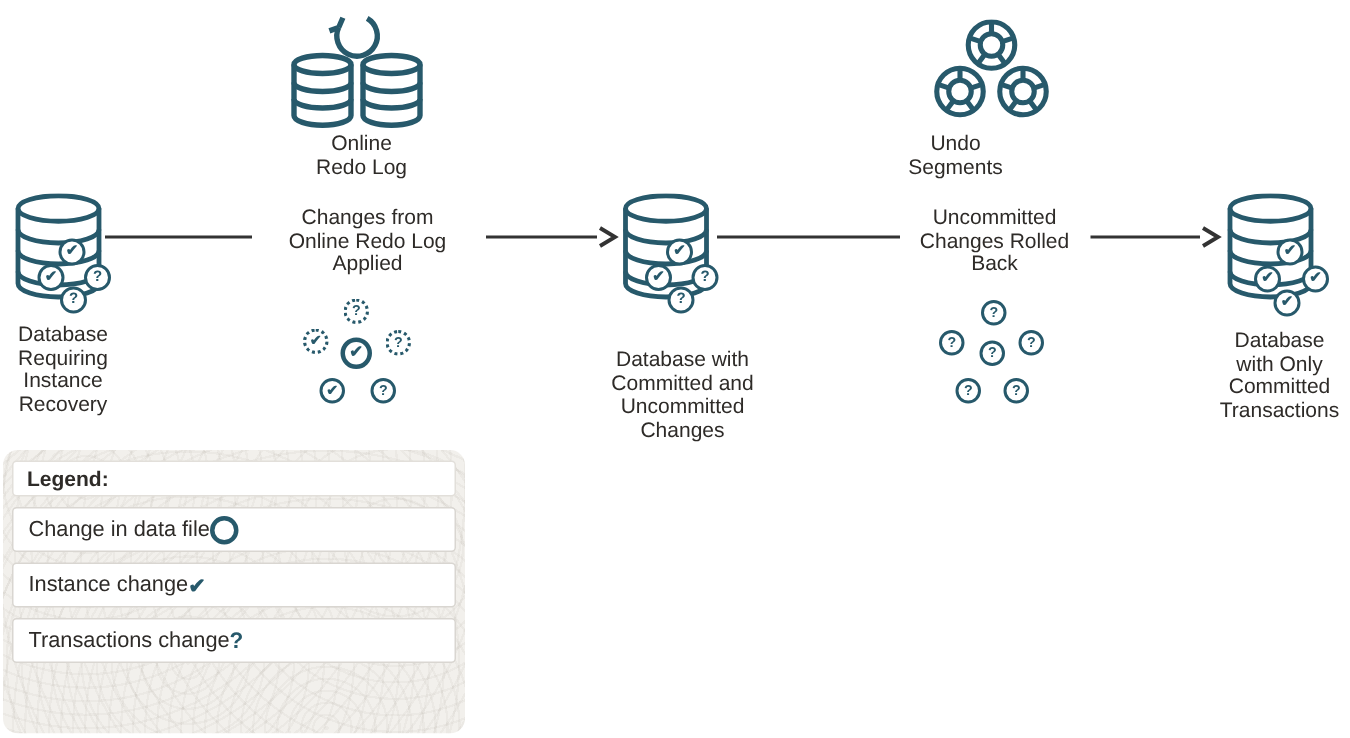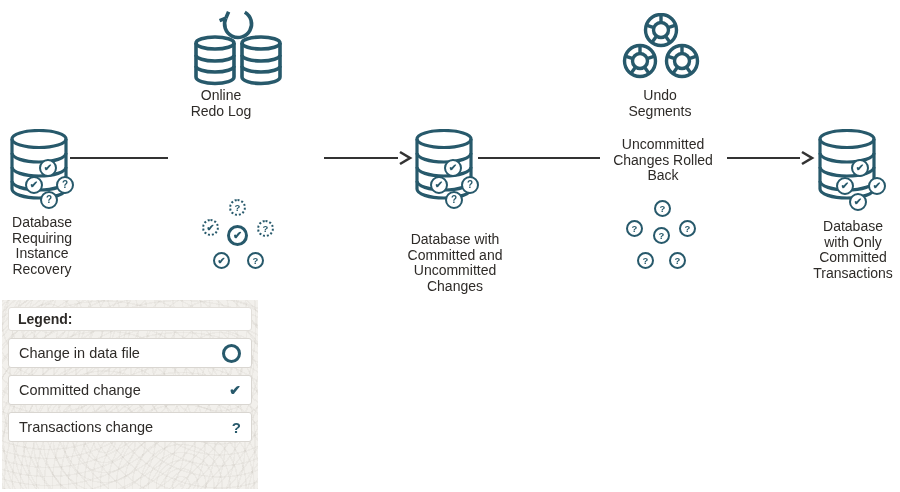--- a/index.html
+++ b/index.html
@@ -18,32 +18,32 @@
          border:2.5px solid var(--teal);border-radius:50%;background:#fff;
          display:flex;align-items:center;justify-content:center;
          font-size:10px;font-weight:bold;line-height:1;color:var(--teal);}
   .ccircle{position:absolute;width:17px;height:17px;box-sizing:border-box;border-radius:50%;
          background:#fff;display:flex;align-items:center;justify-content:center;
          font-size:9.5px;font-weight:bold;line-height:1;color:var(--teal);}
   .ccircle.solid{border:2.5px solid var(--teal);}
   .ccircle.dotted{border:2px dotted var(--teal);}
   .ccircle.big{width:21px;height:21px;border-width:3px;font-size:11px;}
   
-  .legend{position:absolute;left:2px;top:300px;width:256px;height:189px;box-sizing:border-box;
-          border-radius:0;padding:7px 6px;background-color:var(--legend-bg);
+  .legend{position:absolute;left:2px;top:300px;width:308px;height:189px;box-sizing:border-box;
+          border-radius:10px;padding:7px 6px;background-color:var(--legend-bg);
           background-image:
             repeating-radial-gradient(circle at 18% 12%, rgba(110,100,85,0.05) 0 1.5px, transparent 1.5px 9px),
             repeating-radial-gradient(circle at 85% 35%, rgba(110,100,85,0.05) 0 1.5px, transparent 1.5px 11px),
             repeating-radial-gradient(circle at 40% 75%, rgba(110,100,85,0.05) 0 1.5px, transparent 1.5px 10px),
             repeating-radial-gradient(circle at 70% 98%, rgba(110,100,85,0.05) 0 1.5px, transparent 1.5px 8px);}
   .legend-title{background:var(--row-bg);border:1px solid #E2DFDA;border-radius:3px;height:24px;
           box-sizing:border-box;display:flex;align-items:center;padding:0 9px;
           font-weight:bold;font-size:14px;margin-bottom:7px;}
   .legend-row{background:var(--row-bg);border:1px solid var(--row-border);border-radius:3px;height:30px;
-          box-sizing:border-box;display:flex;align-items:center;justify-content:space-between;
+          box-sizing:border-box;display:flex;align-items:center;
           padding:0 10px;margin-bottom:7px;font-size:14.5px;}
   .icon-ring{width:13px;height:13px;border:3px solid var(--teal);border-radius:50%;}
   .icon-dotted{width:14px;height:14px;border:2px dotted var(--teal);border-radius:50%;}
   .icon-check{color:var(--teal);font-weight:bold;font-size:14px;line-height:1;}
   .icon-q{color:var(--teal);font-weight:bold;font-size:15px;line-height:1;}
 </style>
 </head>
 <body>
 
 <div class="canvas">
@@ -55,21 +55,21 @@
       <path d="M5 50 a19 6 0 0 0 38 0"></path>
       <path d="M5 61 a19 6 0 0 0 38 0"></path>
       <ellipse cx="70" cy="38" rx="19" ry="6"></ellipse>
       <path d="M51 38 V72 a19 6.5 0 0 0 38 0 V38"></path>
       <path d="M51 50 a19 6 0 0 0 38 0"></path>
       <path d="M51 61 a19 6 0 0 0 38 0"></path>
       <path d="M53.8 7.3 A13.5 13.5 0 1 1 34.8 13.3"></path>
       <path d="M34.8 13.3 L28.6 15.6 M34.8 13.3 L37.6 6.8"></path>
     </g>
   </svg>
-  <div class="lbl" style="left:156px;top:88px;width:130px">Online
+  <div class="lbl" style="left:176px;top:88px;width:130px">Online
 Redo Log</div>
 
   <svg class="abs icon" style="left:621px;top:13px" width="80" height="66" viewBox="0 0 80 66">
     <g fill="none" stroke="currentColor" stroke-width="3.4">
       <g transform="translate(40,17)">
         <circle r="15.5"></circle>
           <circle r="7.5"></circle>
         <path d="M0 -7.5 L0 -15.5 M-7.1 -2.3 L-14.7 -4.8 M7.1 -2.3 L14.7 -4.8 M-4.4 6.1 L-9.1 12.5 M4.4 6.1 L9.1 12.5"></path>
       </g>
       <g transform="translate(19,48)">
@@ -77,21 +77,21 @@
           <circle r="7.5"></circle>
         <path d="M0 -7.5 L0 -15.5 M-7.1 -2.3 L-14.7 -4.8 M7.1 -2.3 L14.7 -4.8 M-4.4 6.1 L-9.1 12.5 M4.4 6.1 L9.1 12.5"></path>
       </g>
       <g transform="translate(61,48)">
         <circle r="15.5"></circle>
           <circle r="7.5"></circle>
         <path d="M0 -7.5 L0 -15.5 M-7.1 -2.3 L-14.7 -4.8 M7.1 -2.3 L14.7 -4.8 M-4.4 6.1 L-9.1 12.5 M4.4 6.1 L9.1 12.5"></path>
       </g>
     </g>
   </svg>
-  <div class="lbl" style="left:595px;top:88px;width:130px">Undo
+  <div class="lbl" style="left:572px;top:88px;width:130px">Undo
 Segments</div>
 
   <div class="abs" style="left:8px;top:129px;width:80px;height:86px">
     <svg class="icon" width="62" height="74" viewBox="0 0 62 74">
       <g fill="none" stroke="currentColor" stroke-width="3.2">
         <ellipse cx="31" cy="10" rx="27" ry="8.5"></ellipse>
         <path d="M4 10 V60 a27 9 0 0 0 54 0 V10"></path>
         <path d="M4 24 a27 9 0 0 0 54 0"></path>
         <path d="M4 38 a27 9 0 0 0 54 0"></path>
         <path d="M4 52 a27 9 0 0 0 54 0"></path>
@@ -101,20 +101,23 @@
     <div class="badge" style="left:17px;top:47px">✔</div>
     <div class="badge" style="left:48px;top:47px">?</div>
     <div class="badge" style="left:32px;top:62px">?</div>
   </div>
   <div class="lbl" style="left:0px;top:215px;width:84px">Database
 Requiring
 Instance
 Recovery</div>
 
   <div class="hline" style="left:70px;top:157px;width:98px"></div>
+  <div class="lbl" style="left:168px;top:137px;width:154px">Changes from
+Online Redo Log
+Applied</div>
   <div class="hline" style="left:324px;top:157px;width:74px"></div>
   <svg class="abs" style="left:397px;top:149px" width="16" height="18" viewBox="0 0 16 18">
     <polyline points="3,3 13,9 3,15" fill="none" stroke="#333333" stroke-width="2.6"></polyline>
   </svg>
 
   <div>
     <div class="ccircle dotted" style="left:229px;top:199px">?</div>
     <div class="ccircle dotted" style="left:202px;top:219px">✔</div>
     <div class="ccircle solid big" style="left:227px;top:225px">✔</div>
     <div class="ccircle dotted" style="left:257px;top:220px">?</div>
@@ -180,21 +183,21 @@
 Committed
 Transactions</div>
 
   <div class="legend">
     <div class="legend-title">Legend:</div>
     <div class="legend-row">
       <span>Change in data file</span>
       <span class="icon-ring"></span>
     </div>
     <div class="legend-row">
-      <span>Committed change</span>
+      <span>Instance change</span>
       <span class="icon-check">✔</span>
     </div>
     <div class="legend-row">
       <span>Transactions change</span>
       <span class="icon-q">?</span>
     </div>
   </div>
 
 </div>
 

